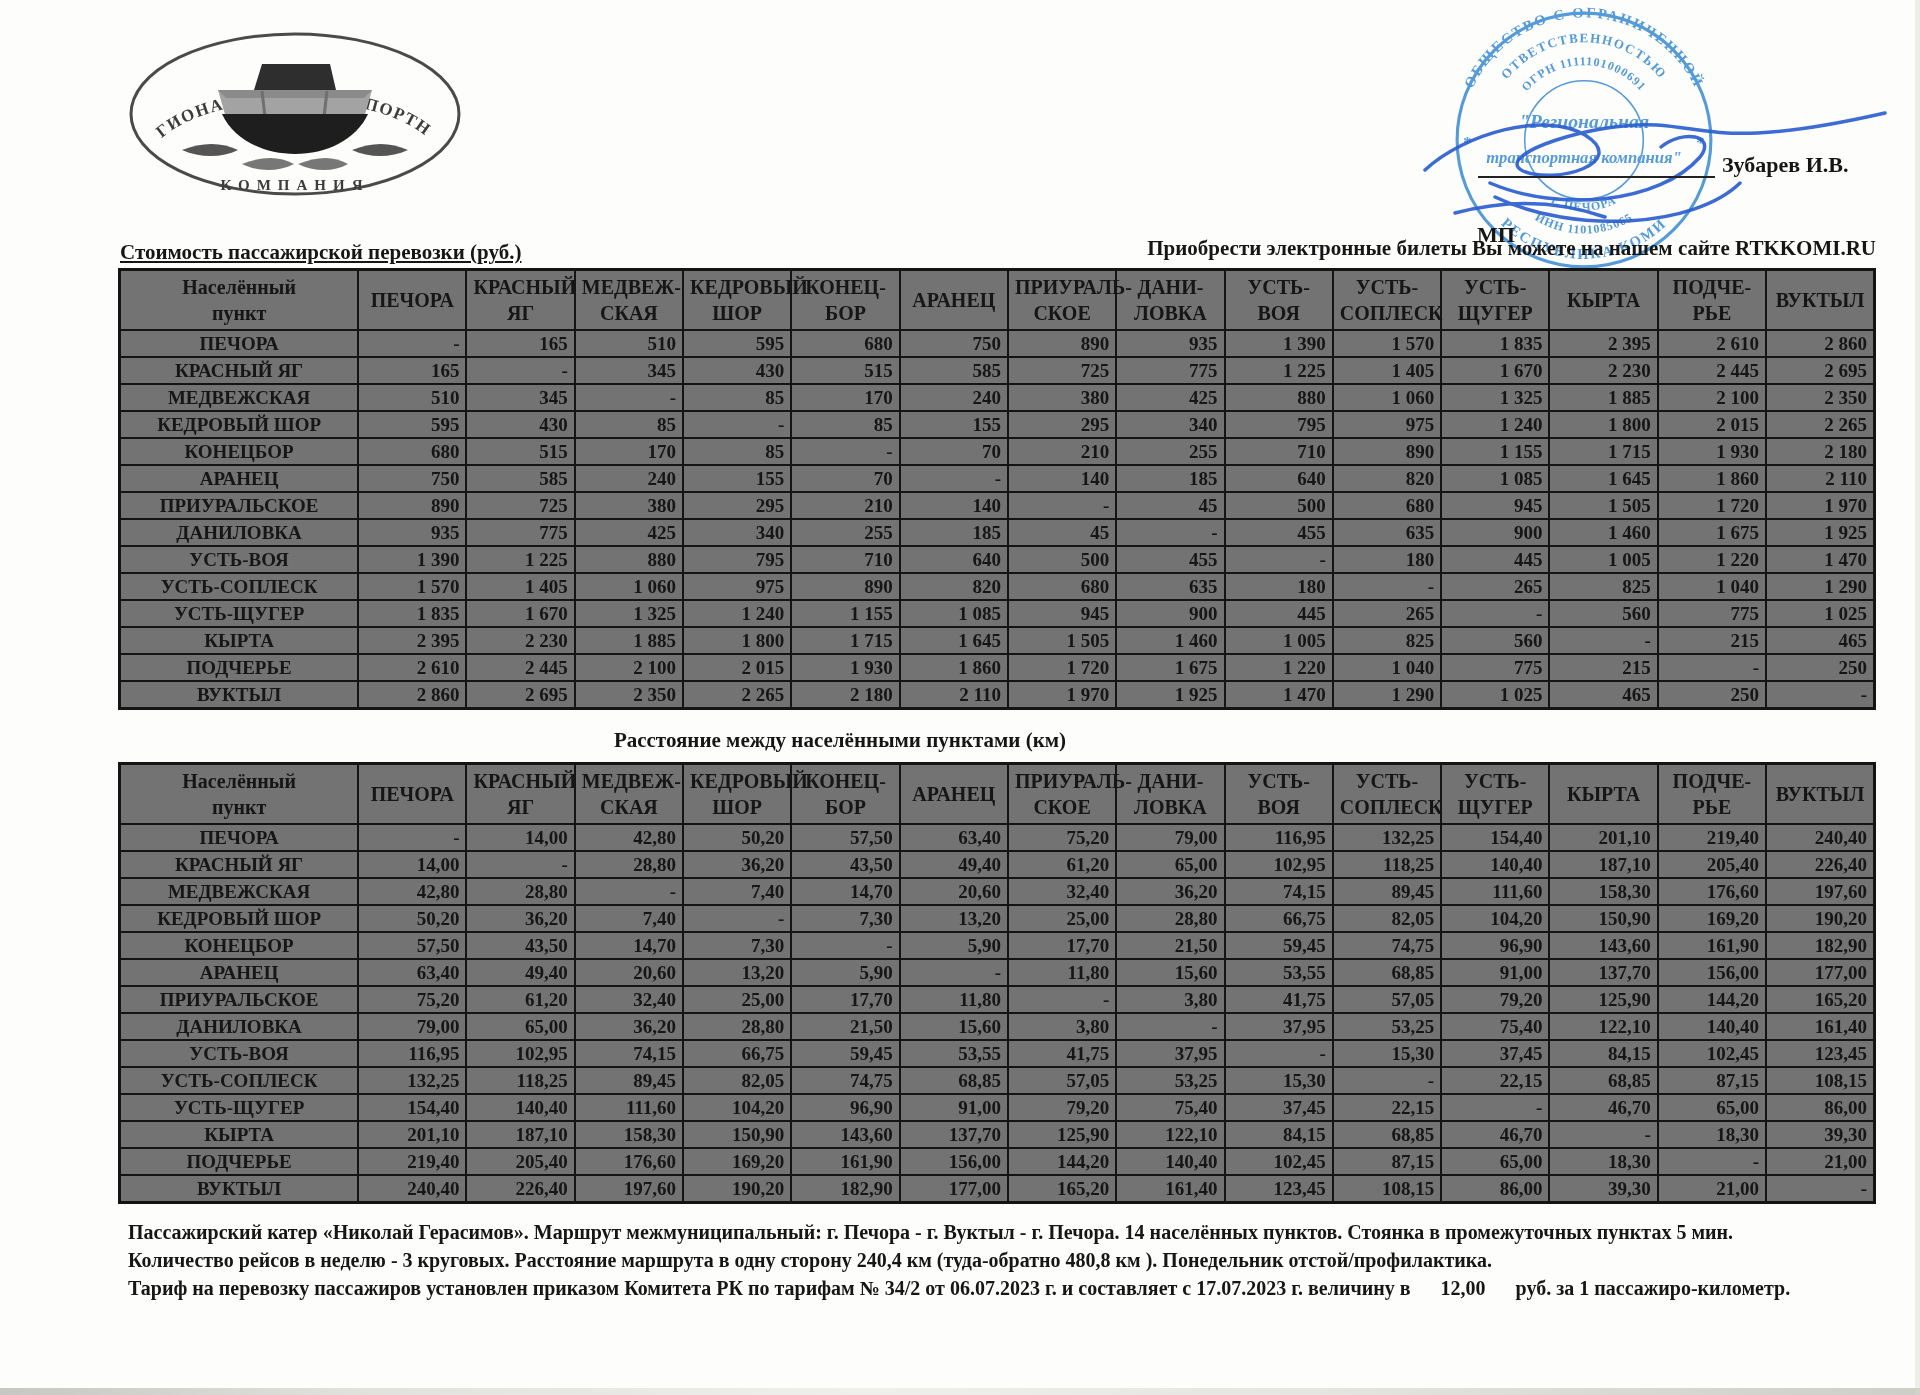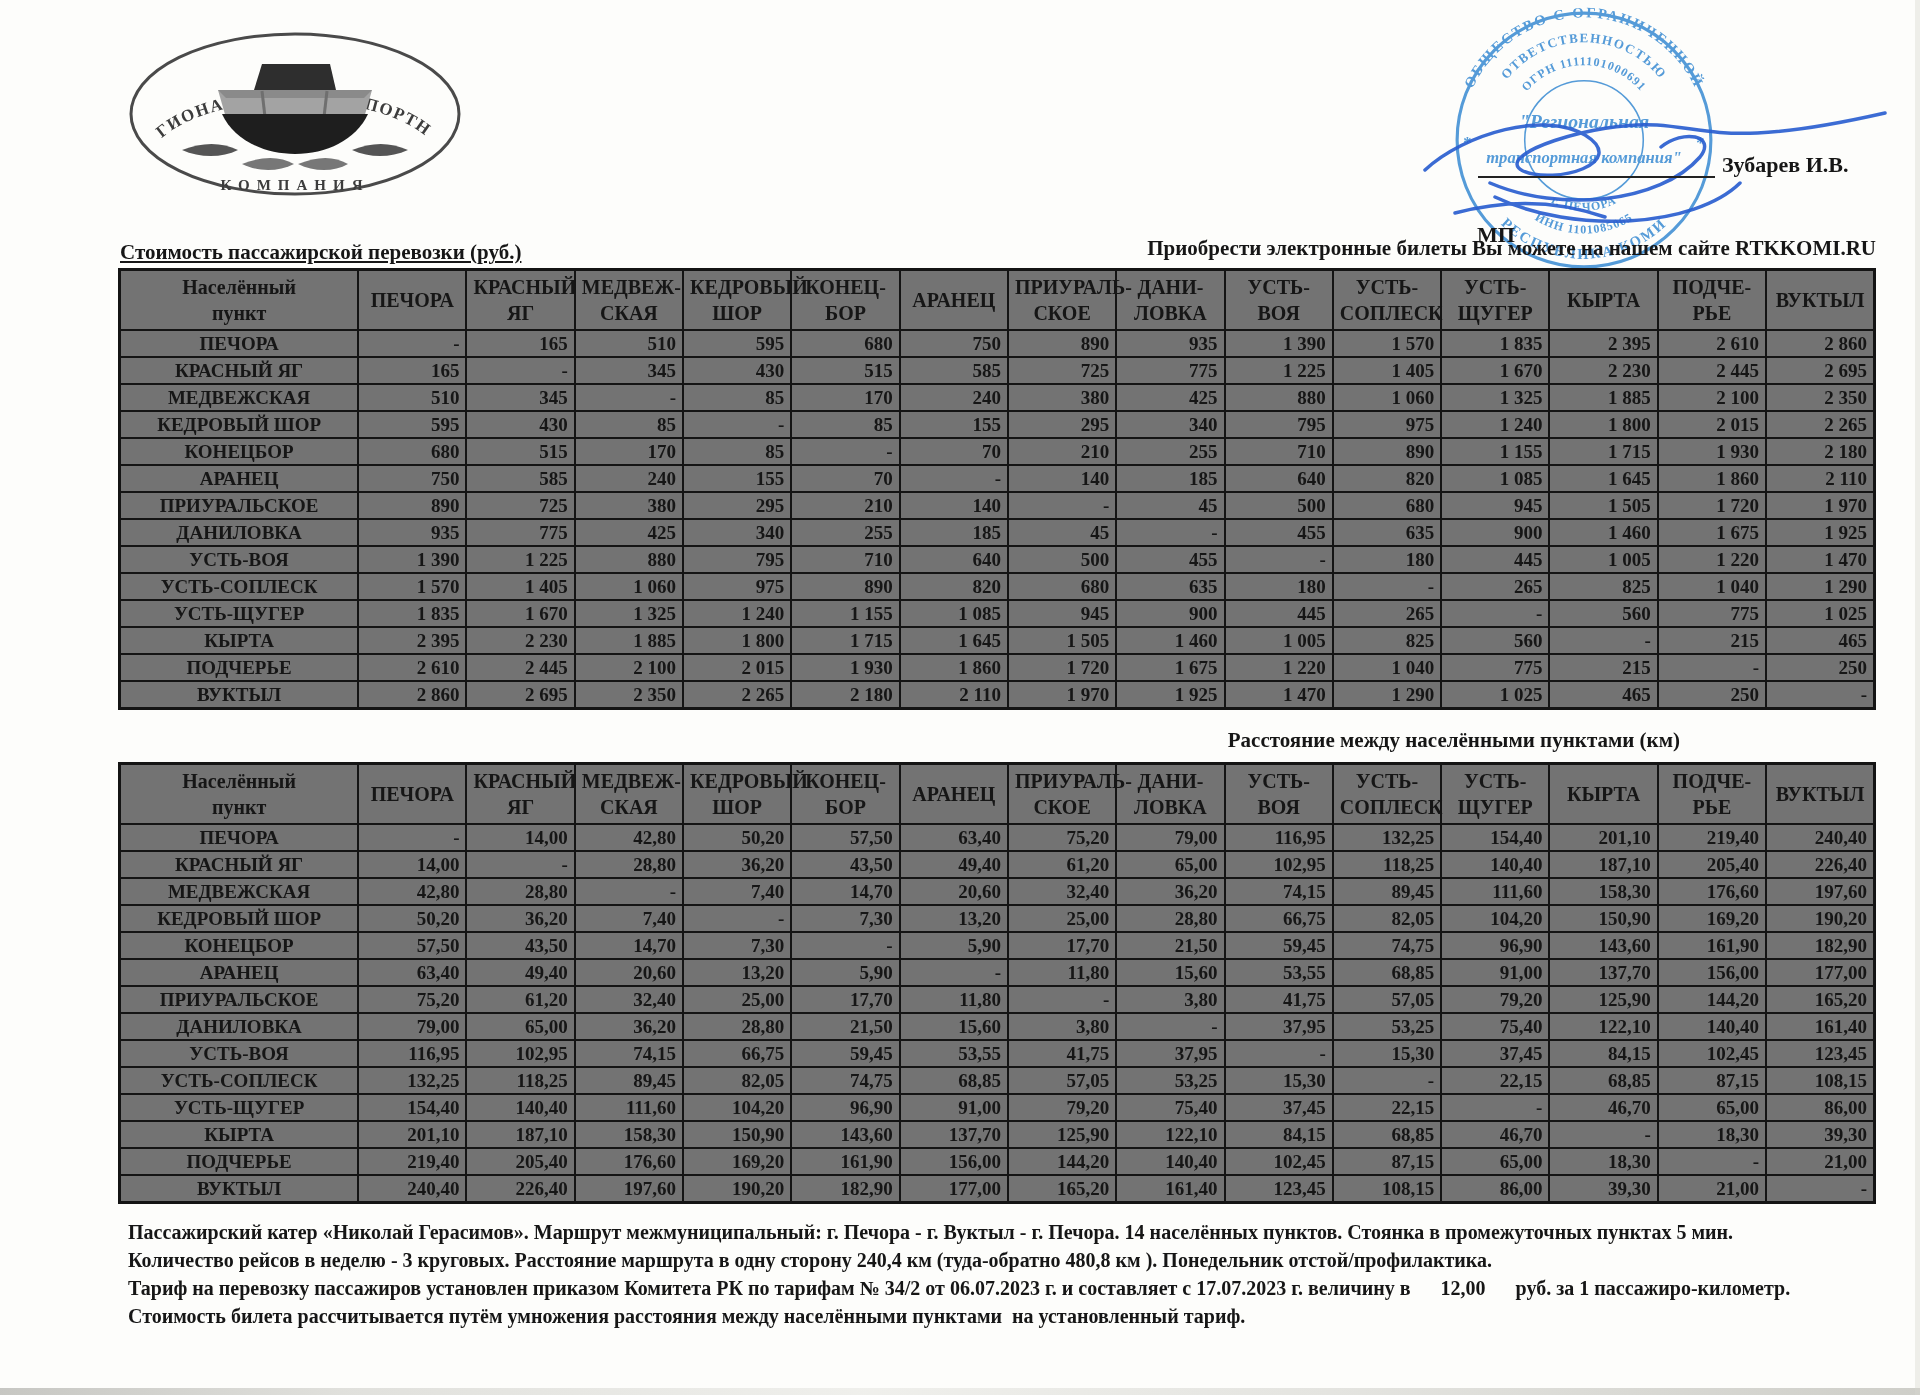--- a/index.html
+++ b/index.html
@@ -15,21 +15,21 @@
   .approval{position:absolute; left:1475px; top:46px; font-size:22px; font-weight:bold; line-height:27px; white-space:nowrap;}
   .signer{position:absolute; left:1722px; top:152px; font-size:22px; font-weight:bold;}
   .seal-label{position:absolute; left:1477px; top:180px; font-size:22px; font-weight:bold;margin-top:42px;}
   .sig-line{position:absolute; left:1478px; top:176px; width:237px; height:2px; background:#222;}
   .stamp{position:absolute; left:1428px; top:-16px; width:312px; height:312px; opacity:.82; mix-blend-mode:multiply;}
   .signature{position:absolute; left:1395px; top:85px; width:505px; height:150px;}
   
   .main-title{position:absolute; left:130px; top:204px; width:1640px; text-align:center; font-size:23px; font-weight:bold; letter-spacing:.5px;}
   .fare-subtitle{position:absolute; left:120px; top:240px; font-size:21px; font-weight:bold;text-decoration:underline;}
   .eticket-note{position:absolute; left:900px; top:236px; width:976px; text-align:right; font-size:21px; font-weight:bold;}
-  .distance-title{position:absolute; left:0px; top:728px; width:1680px; text-align:right; font-size:21px; font-weight:bold;}
+  .distance-title{position:absolute; left:0px; top:728px; width:1680px; text-align:center; font-size:21px; font-weight:bold;}
   
   table.matrix{
     position:absolute; left:118px; width:1758px;
     border-collapse:collapse; table-layout:fixed;
     border:3px solid #141414;
     font-weight:bold; background:#737373;
   }
   #fare-table{top:268px;}
   #distance-table{top:762px;}
   table.matrix th, table.matrix td{border:2px solid #141414; padding:0 6px;}
@@ -697,18 +697,17 @@
           <td>21,00</td>
           <td>-</td>
         </tr>
       </tbody>
     </table>
 
   <div class="footer">
     <div class="line">Пассажирский катер «Николай Герасимов». Маршрут межмуниципальный: г. Печора - г. Вуктыл - г. Печора. 14 населённых пунктов. Стоянка в промежуточных пунктах 5 мин.</div>
     <div class="line">Количество рейсов в неделю - 3 круговых. Расстояние маршрута в одну сторону 240,4 км (туда-обратно 480,8 км ). Понедельник отстой/профилактика.</div>
     <div class="line">Тариф на перевозку пассажиров установлен приказом Комитета РК по тарифам № 34/2 от 06.07.2023 г. и составляет с 17.07.2023 г. величину в      12,00      руб. за 1 пассажиро-километр.</div>
-    <div class="line">Стоимость билета рассчитывается путём умножения расстояния между населёнными пунктами  на установленный тариф.</div>
   </div>
 
   <div class="scan-bottom"></div>
   <div class="scan-right"></div>
 </div>
 
 </body></html>

